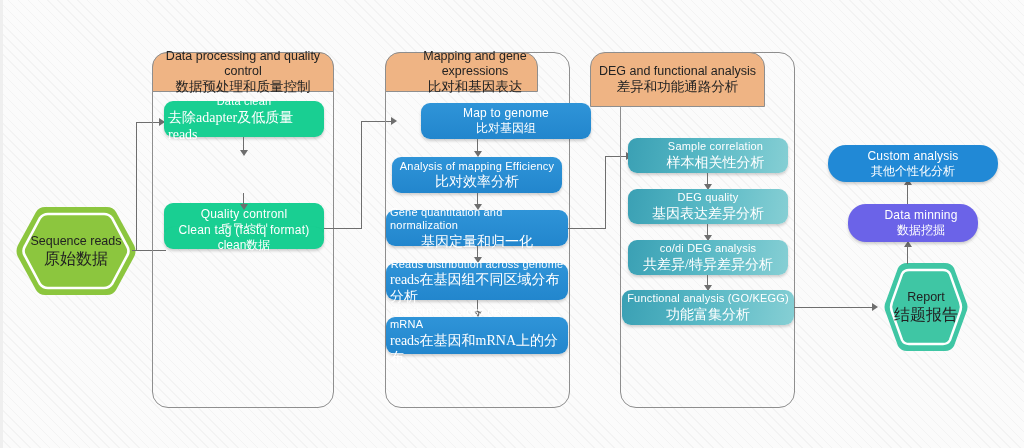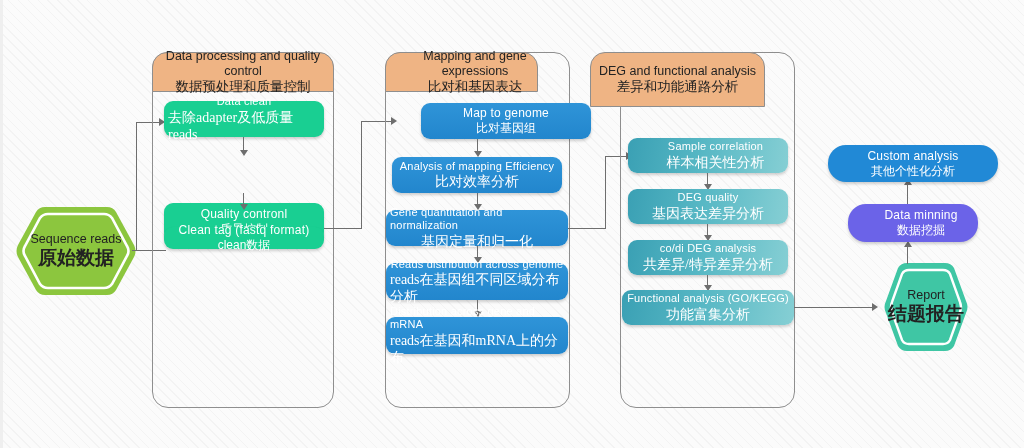--- a/index.html
+++ b/index.html
@@ -61,21 +61,21 @@
   .purple{background:#6b63e8;border-radius:18px;}
 
   .hex{
     position:absolute;
     display:flex;flex-direction:column;align-items:center;justify-content:center;
     text-align:center;line-height:1.2;
     color:#222;
   }
   .hex .shapeOuter,.hex .shapeInner{position:absolute;inset:0;}
   .hex .en{font-size:12.5px;position:relative;z-index:3;}
-  .hex .cn{font-size:19px;position:relative;z-index:3;font-weight:bold;text-align:center;}
+  .hex .cn{font-size:16px;position:relative;z-index:3;font-weight:normal;text-align:center;}
 
   .line{position:absolute;background:#6e6e6e;}
   .line.h{height:1.4px;}
   .line.v{width:1.4px;}
   .arrow{position:absolute;width:0;height:0;}
   .arrow.right{border-left:6px solid #6e6e6e;border-top:4px solid transparent;border-bottom:4px solid transparent;}
   .arrow.down{border-top:6px solid #6e6e6e;border-left:4px solid transparent;border-right:4px solid transparent;}
   .arrow.up{border-bottom:6px solid #6e6e6e;border-left:4px solid transparent;border-right:4px solid transparent;}
 </style>
 </head>

